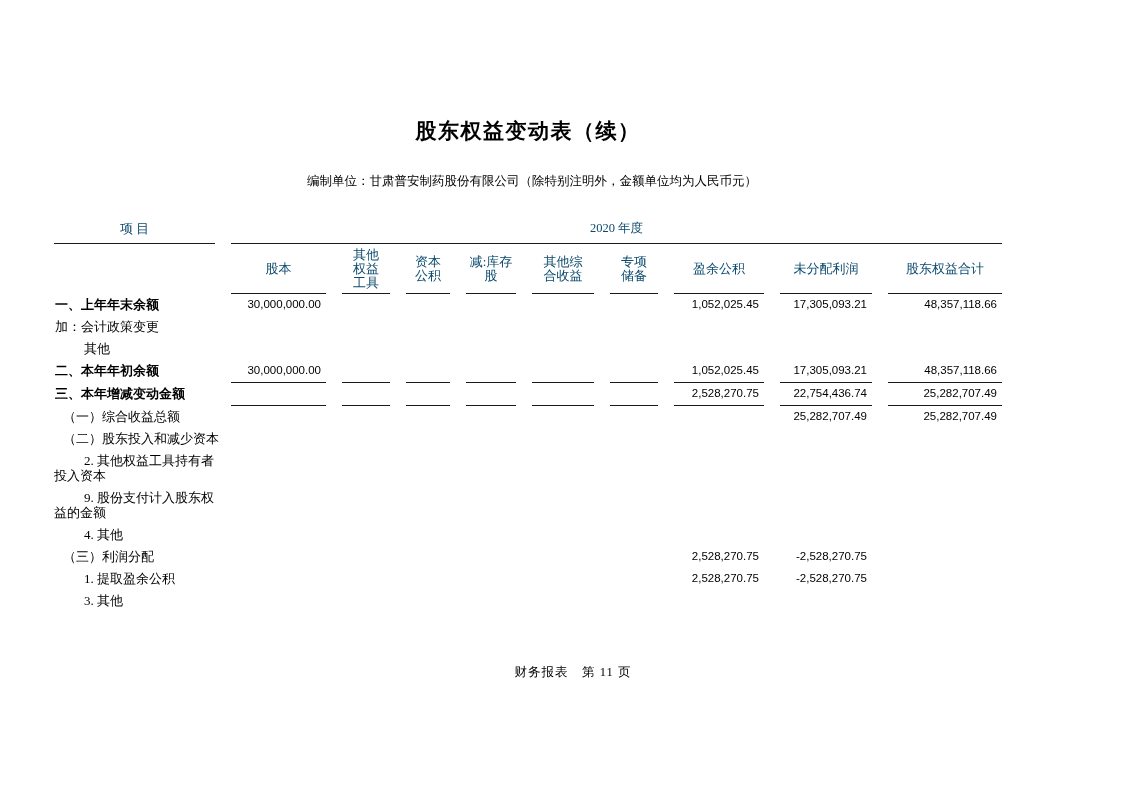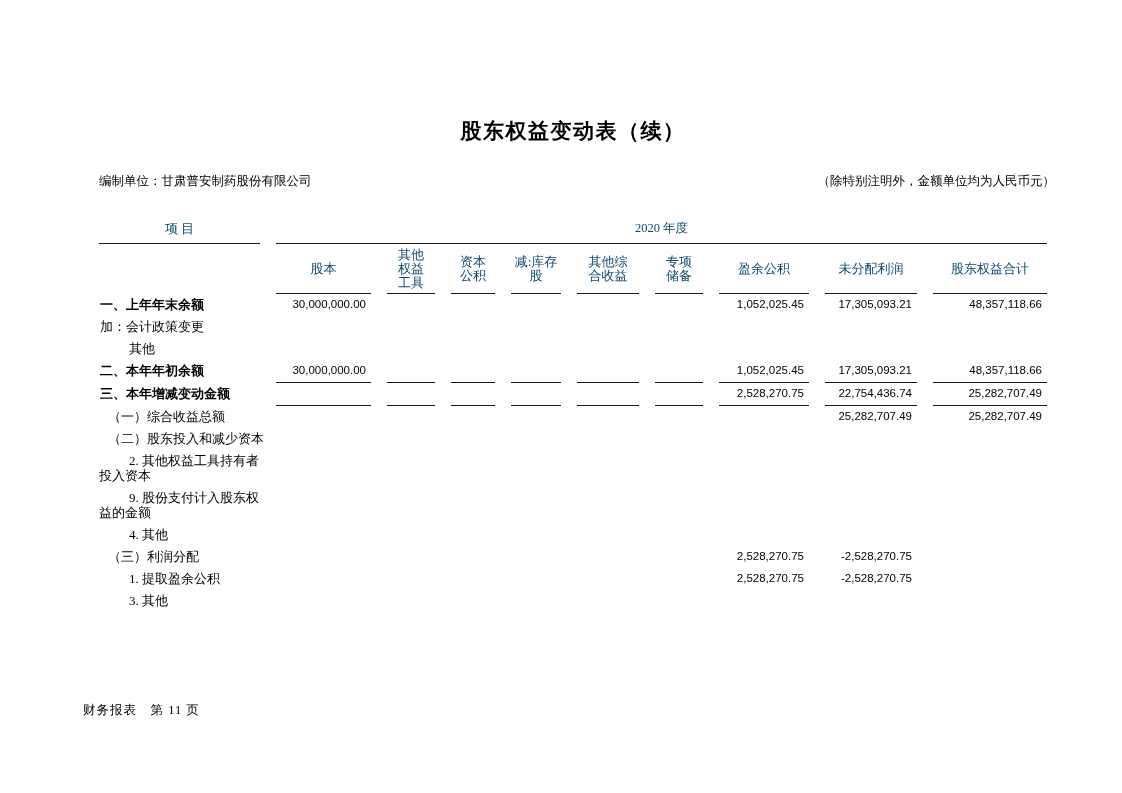--- a/index.html
+++ b/index.html
@@ -8,35 +8,35 @@
     background: #ffffff;
     font-family: "Liberation Serif", "DejaVu Serif", serif;
     color: #111;
   }
   .page {
     position: relative;
     width: 1122px;
     height: 793px;
     background: #ffffff;
     overflow: hidden;
-    padding-left: 83px;
+    padding-left: 38px;
     box-sizing: border-box;
   }
   .title {
     margin-top: 117px;
     width: 980px;
     text-align: center;
     font-size: 21px;
     font-weight: bold;
     letter-spacing: 1.5px;
     color: #000;
   }
   .subhead {
     display: flex;
-    justify-content: space-between;
+    justify-content: center;
     align-items: baseline;
     width: 980px;
     box-sizing: border-box;
     margin-top: 28px;
     padding-left: 16px;
     padding-right: 8px;
     font-size: 12.5px;
     color: #000;
   }
   table.equity {
@@ -95,23 +95,24 @@
   td.lbl.num   { text-indent: 30px; }
   td.val {
     text-align: right;
     padding-right: 5px;
     font-family: "Liberation Sans", "DejaVu Sans", sans-serif;
     font-size: 11.5px;
     line-height: 15px;
   }
   .footer {
     position: absolute;
-    top: 702px;
+    top: 664px;
     left: 83px;
     width: 980px;
+    text-align: center;
     font-size: 12.5px;
     letter-spacing: 1px;
     color: #000;
   }
 </style>
 </head>
 <body>
 
 <div class="page">
 

